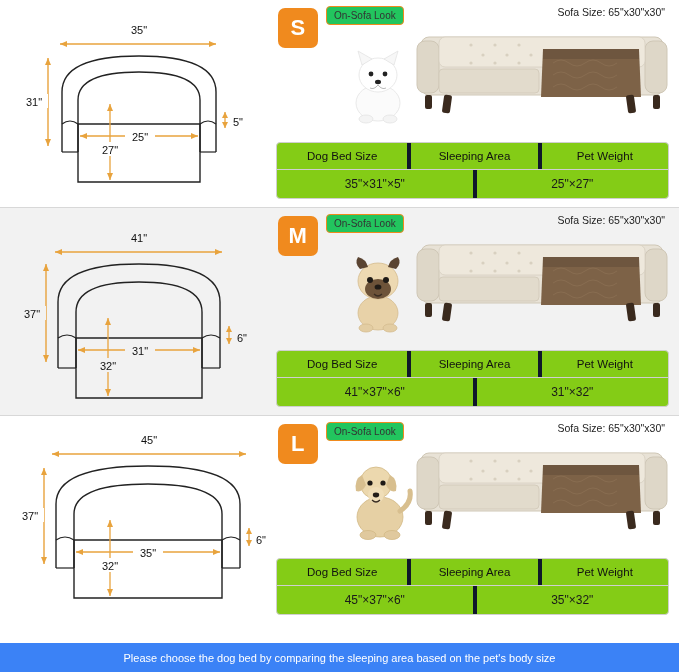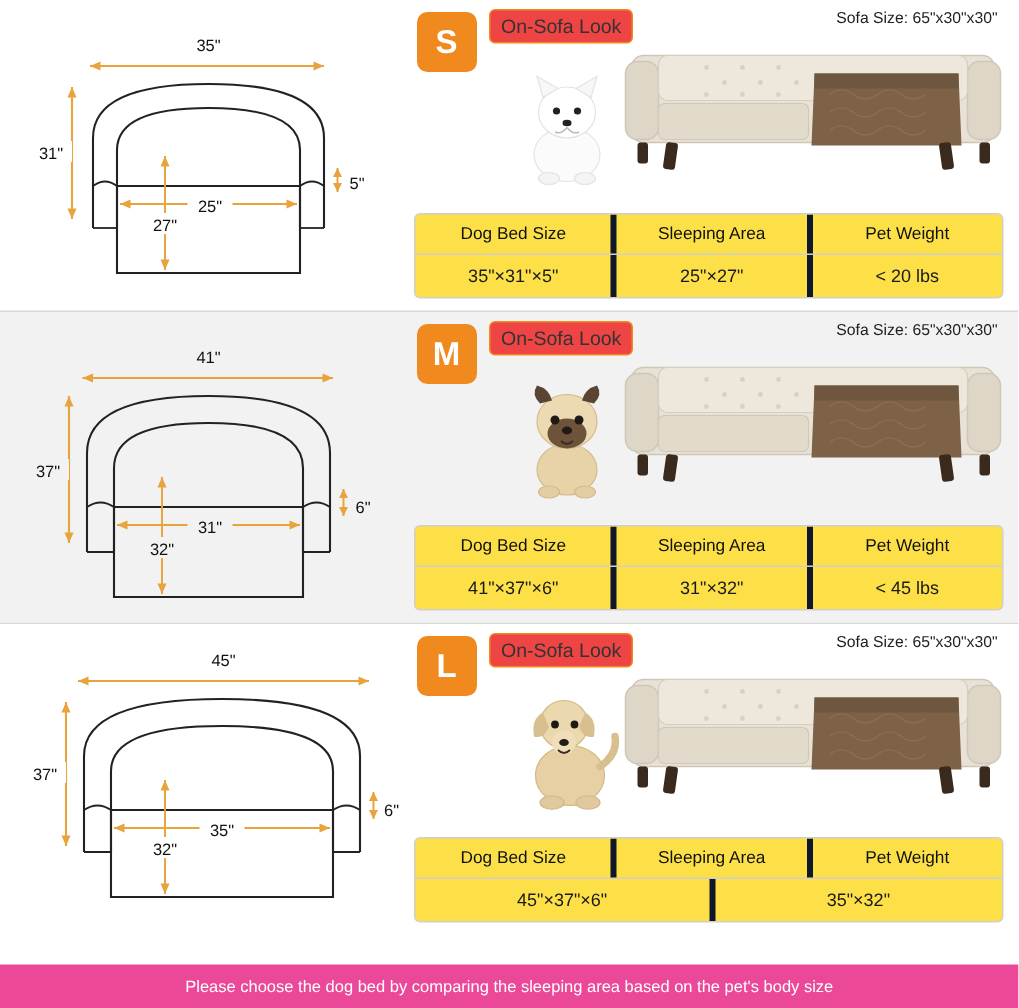--- a/index.html
+++ b/index.html
@@ -59,23 +59,23 @@
     align-items: center;
     justify-content: center;
     letter-spacing: 0.5px;
   }
   .onsofa {
     position: absolute;
     left: 58px;
     top: 6px;
     border: 1px solid #f08a1e;
     border-radius: 4px;
-    background: #ef4444;
+    background: #22c55e;
     color: #333;
-    font-size: 13px;
+    font-size: 10px;
     padding: 3px 7px;
     white-space: nowrap;
   }
   .sofasize {
     position: absolute;
     right: 14px;
     top: 6px;
     font-size: 10.5px;
     color: #222;
     white-space: nowrap;
@@ -103,21 +103,21 @@
   }
 
   
   .spec {
     position: absolute;
     left: 8px;
     right: 10px;
     bottom: 8px;
     border: 1px solid #cfcfcf;
     border-radius: 4px;
-    background: #fde047;
+    background: #84cc16;
     overflow: hidden;
   }
   .spec-row {
     display: flex;
     flex-direction: row;
   }
   .spec-row + .spec-row { border-top: 1px solid #cfcfcf; }
   .spec-cell {
     flex: 1 1 33.33%;
     text-align: center;
@@ -129,21 +129,21 @@
   .spec-cell + .spec-cell { border-left: 4px solid #0f172a; }
   .spec-head .spec-cell { font-size: 11.5px; color: #111; }
   .spec-body .spec-cell { font-size: 12px; }
 
   
   .footer {
     position: absolute;
     left: 0; bottom: 0;
     width: 679px;
     height: 29px;
-    background: #ec4899;
+    background: #3b82f6;
     color: #fff;
     font-size: 11px;
     display: flex;
     align-items: center;
     justify-content: center;
     text-align: center;
   }
   .dimtext { font-size: 11px; fill: #111; font-family: "Liberation Sans", sans-serif; }
 </style>
 </head>
@@ -254,21 +254,20 @@
 
       <div class="spec">
         <div class="spec-row spec-head">
           <div class="spec-cell">Dog Bed Size</div>
           <div class="spec-cell">Sleeping Area</div>
           <div class="spec-cell">Pet Weight</div>
         </div>
         <div class="spec-row spec-body">
           <div class="spec-cell">35"×31"×5"</div>
           <div class="spec-cell">25"×27"</div>
-          <div class="spec-cell">&lt; 20 lbs</div>
         </div>
       </div>
     </div>
   </div>
 
   <div class="row-sep"></div>
 
   <div class="row alt">
 
     <div class="diagram">
@@ -366,21 +365,20 @@
 
       <div class="spec">
         <div class="spec-row spec-head">
           <div class="spec-cell">Dog Bed Size</div>
           <div class="spec-cell">Sleeping Area</div>
           <div class="spec-cell">Pet Weight</div>
         </div>
         <div class="spec-row spec-body">
           <div class="spec-cell">41"×37"×6"</div>
           <div class="spec-cell">31"×32"</div>
-          <div class="spec-cell">&lt; 45 lbs</div>
         </div>
       </div>
     </div>
   </div>
 
   <div class="row-sep"></div>
 
   <div class="row">
 
     <div class="diagram">

